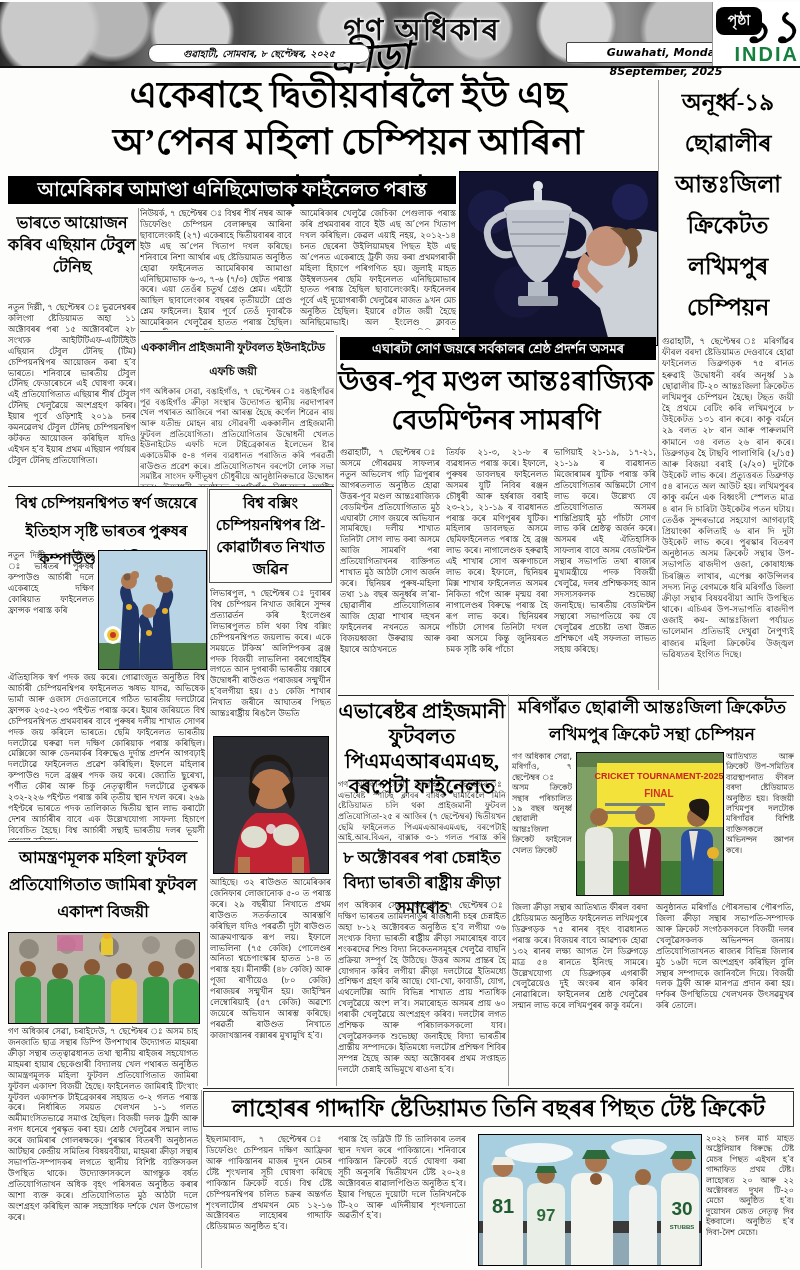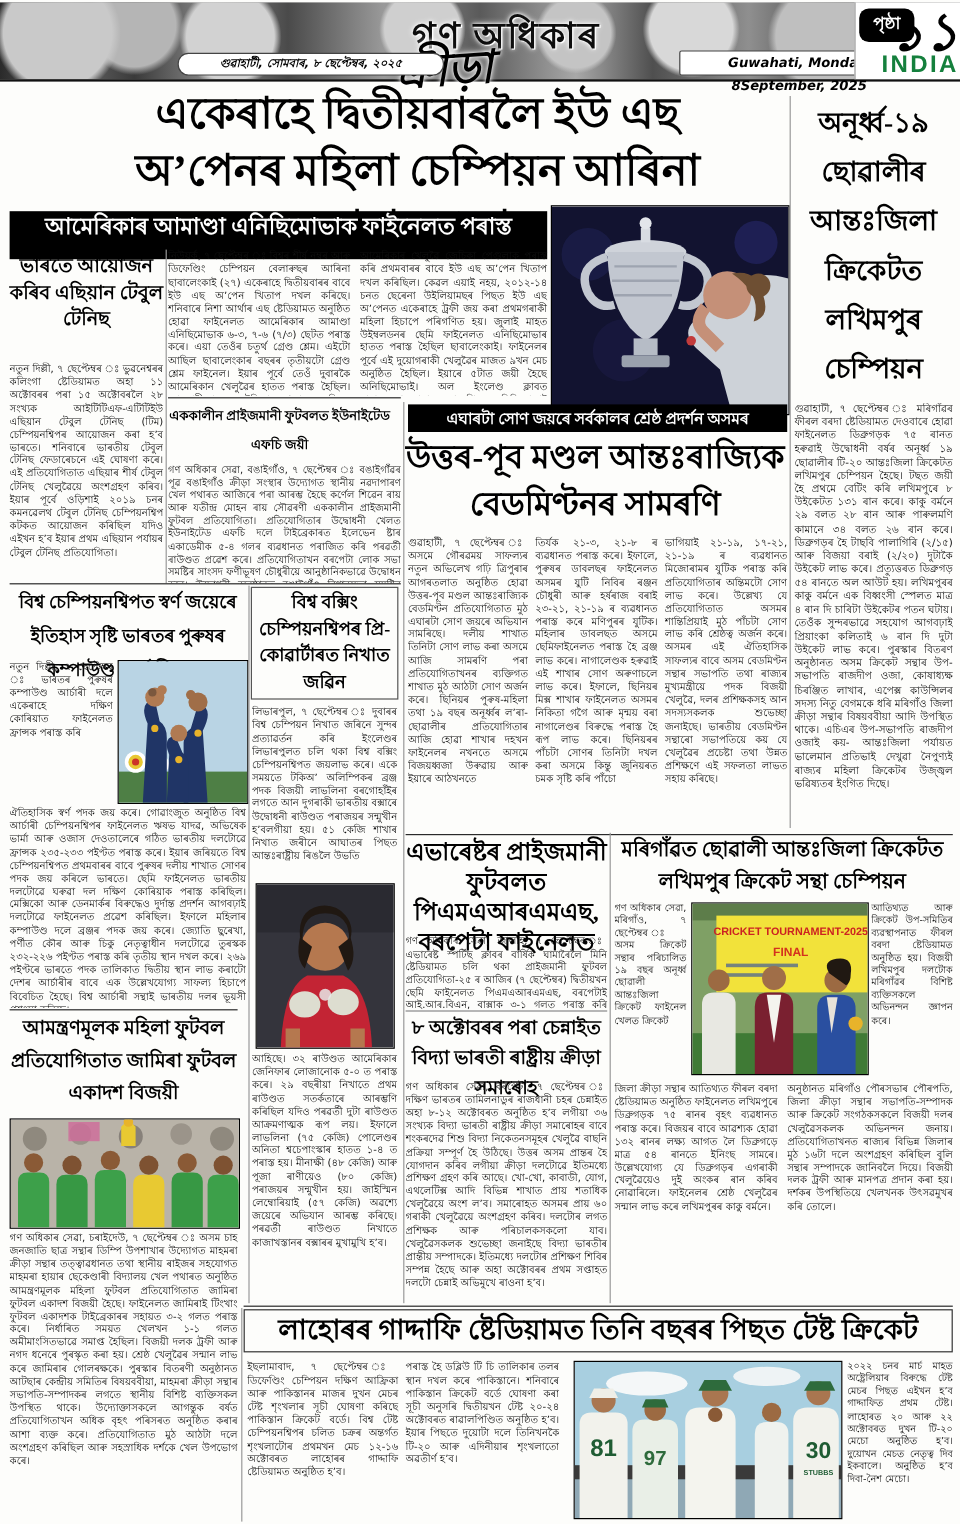--- a/index.html
+++ b/index.html
@@ -34,21 +34,21 @@
     font-size:9.5px;font-weight:bold;text-align:center;line-height:17px;
     font-family:"DejaVu Sans",sans-serif;font-style:italic;}
   #pageno-block{left:712px;top:2px;width:88px;height:64px;background:#fff;border-left:1px solid #999;}
   #pageno-pill{position:absolute;left:3px;top:5px;width:46px;height:28px;background:#000;color:#fff;
     border-radius:8px;font-size:14px;font-weight:bold;text-align:center;line-height:28px;}
   #pageno-num{position:absolute;right:2px;top:-8px;font-size:44px;font-weight:bold;font-style:italic;color:#000;}
   #brand{position:absolute;right:2px;bottom:0px;font-size:20px;font-weight:900;color:#15803d;
     letter-spacing:2px;font-family:"Liberation Sans",sans-serif;}
   
   #lead-hl{left:40px;top:72px;width:616px;font-size:36px;line-height:47px;}
-  #lead-kicker{left:8px;top:176px;width:448px;height:40px;font-size:19px;line-height:28px;}
+  #lead-kicker{left:8px;top:176px;width:448px;height:28px;font-size:19px;line-height:28px;}
   #sidebar-hl{left:662px;top:82px;width:132px;font-size:23px;line-height:41px;}
   #tt-hl{left:8px;top:212px;width:128px;font-size:16px;line-height:22px;}
   #united-hl{left:136px;top:335px;width:194px;font-size:11px;line-height:24px;}
   #bad-kicker{left:340px;top:337px;width:316px;height:23px;font-size:13px;line-height:23px;}
   #bad-hl{left:336px;top:362px;width:320px;font-size:27px;line-height:39px;}
   #arch-hl{left:8px;top:489px;width:197px;font-size:15px;line-height:28px;font-family:Liberation Serif, serif;}
   #box-hl{left:209px;top:489px;width:121px;font-size:15px;line-height:22px;border:1px solid #555;padding:2px 0;}
   #eve-hl{left:338px;top:699px;width:168px;font-size:20px;line-height:25px;}
   #vid-hl{left:338px;top:845px;width:168px;font-size:16px;line-height:25px;}
   #mor-hl{left:510px;top:694px;width:284px;font-size:17px;line-height:27px;}

